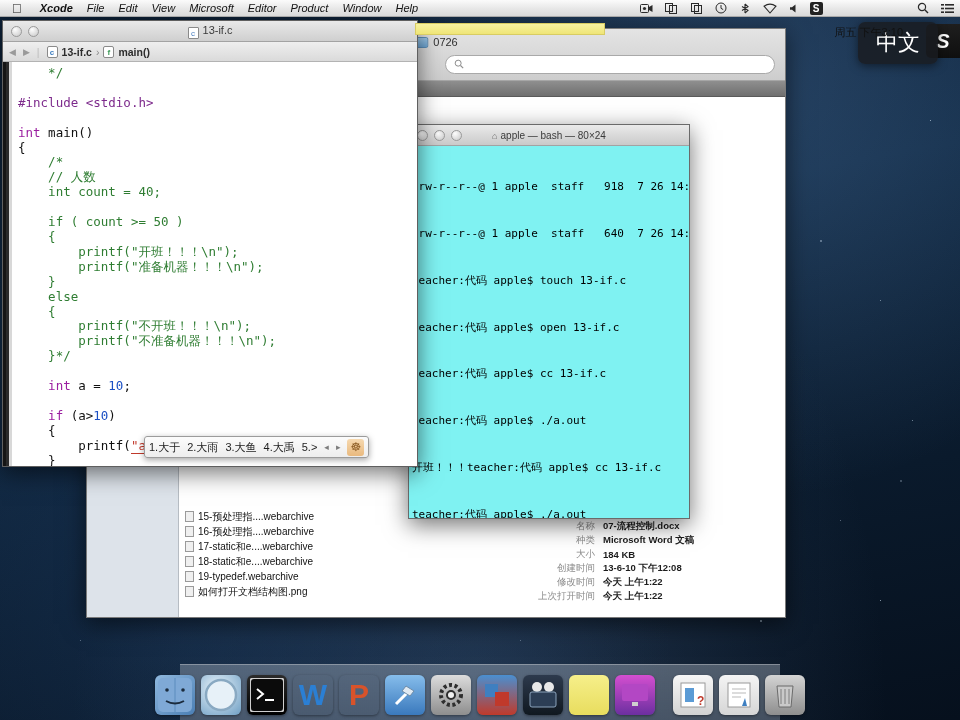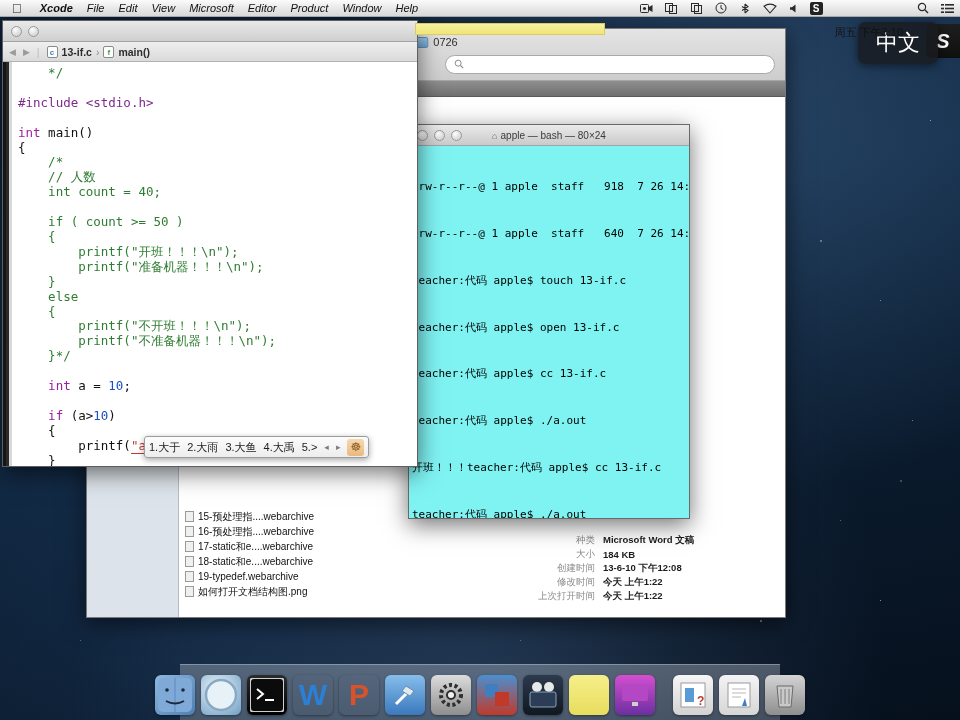--- a/index.html
+++ b/index.html
@@ -465,20 +465,24 @@
             <span>19-typedef.webarchive</span>
           </div>
         <div class="ff">
             <span class="wa-ico"></span>
             <span>如何打开文档结构图.png</span>
           </div>
       </div>
 
       <div class="fin-info">
         <div class="ir">
+            <span class="ik">名称</span>
+            <span class="iv">07-流程控制.docx</span>
+          </div>
+        <div class="ir">
             <span class="ik">种类</span>
             <span class="iv">Microsoft Word 文稿</span>
           </div>
         <div class="ir">
             <span class="ik">大小</span>
             <span class="iv">184 KB</span>
           </div>
         <div class="ir">
             <span class="ik">创建时间</span>
             <span class="iv">13-6-10 下午12:08</span>
@@ -535,20 +539,23 @@
     
     
   </div>
 </div>
 
 <div class="win" id="xcode">
   <div class="titlebar">
     <div class="tl-lights">
       <span class="light"></span>
       <span class="light"></span>
+    </div>
+    <div class="tl-title">
+      <span class="doc-ico">c</span><span>13-if.c</span>
     </div>
   </div>
 
   <div class="xc-bar">
     <span class="navbtn">◀</span>
     <span class="navbtn">▶</span>
     <span style="color:#bdbdbd">|</span>
     <span class="crumb">
       <span class="cico">c</span>
       <span>13-if.c</span>

